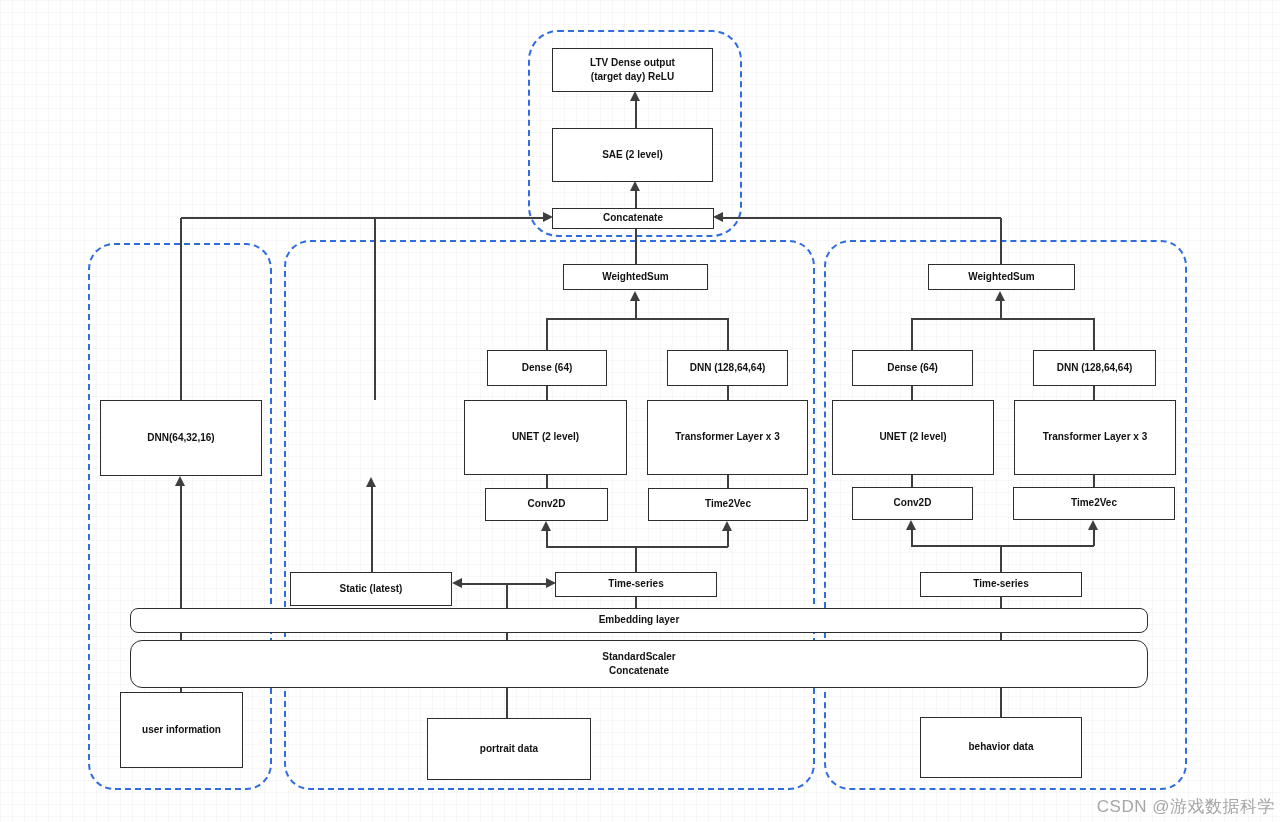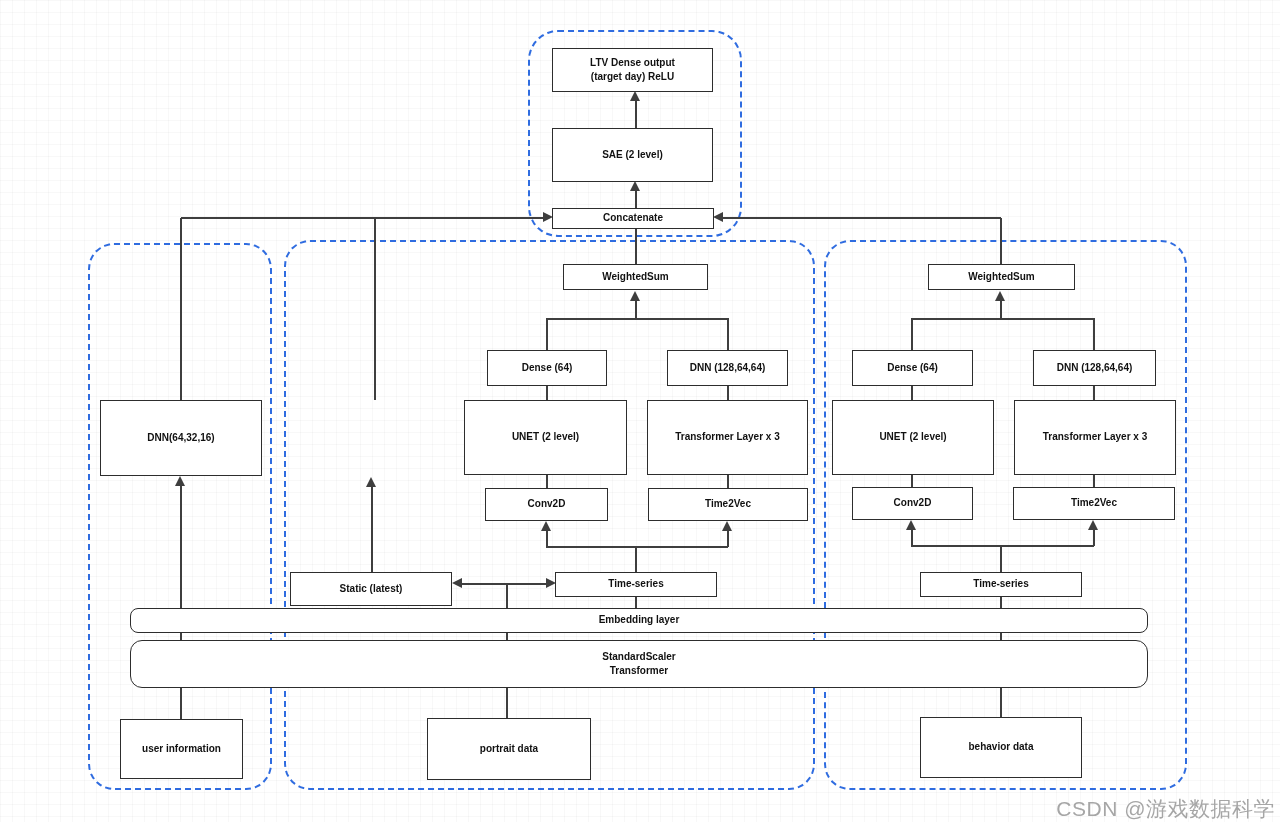--- a/index.html
+++ b/index.html
@@ -26,21 +26,21 @@
     display:flex;align-items:center;justify-content:center;text-align:center;
     font-weight:bold;font-size:10px;line-height:1.45;color:#111;
     white-space:pre-line;box-sizing:border-box;z-index:3;
   }
   .h{position:absolute;background:var(--edge);height:1.6px;z-index:2;}
   .v{position:absolute;background:var(--edge);width:1.6px;z-index:2;}
   .au{position:absolute;width:0;height:0;border-left:5.5px solid transparent;border-right:5.5px solid transparent;border-bottom:10px solid var(--edge);z-index:2;}
   .ar{position:absolute;width:0;height:0;border-top:5.5px solid transparent;border-bottom:5.5px solid transparent;border-left:10px solid var(--edge);z-index:2;}
   .al{position:absolute;width:0;height:0;border-top:5.5px solid transparent;border-bottom:5.5px solid transparent;border-right:10px solid var(--edge);z-index:2;}
   .watermark{
-    position:absolute;top:795px;right:5px;font-size:21px;color:var(--watermark);
+    position:absolute;top:795px;right:5px;font-size:17px;color:var(--watermark);
     z-index:4;font-weight:normal;letter-spacing:0.5px;
   }
 </style>
 </head>
 <body>
 
 <div id="canvas">
 
   <div class="group" style="left:528px;top:30px;width:214px;height:207px;border-radius:30px"></div>
   <div class="group" style="left:88px;top:243px;width:184px;height:547px;border-radius:26px"></div>
@@ -135,20 +135,20 @@
   <div class="node" style="left:832px;top:400px;width:162px;height:75px">UNET (2 level)</div>
   <div class="node" style="left:1014px;top:400px;width:162px;height:75px">Transformer Layer x 3</div>
   <div class="node" style="left:852px;top:487px;width:121px;height:33px">Conv2D</div>
   <div class="node" style="left:1013px;top:487px;width:162px;height:33px">Time2Vec</div>
   <div class="node" style="left:920px;top:572px;width:162px;height:25px">Time-series</div>
 
   <div class="node" style="left:100px;top:400px;width:162px;height:76px">DNN(64,32,16)</div>
 
   <div class="node" style="left:130px;top:608px;width:1018px;height:25px;border-radius:8px">Embedding layer</div>
   <div class="node" style="left:130px;top:640px;width:1018px;height:48px;border-radius:12px">StandardScaler
-Transformer</div>
+Concatenate</div>
 
-  <div class="node" style="left:120px;top:719px;width:123px;height:60px">user information</div>
+  <div class="node" style="left:120px;top:692px;width:123px;height:76px">user information</div>
   <div class="node" style="left:427px;top:718px;width:164px;height:62px">portrait data</div>
   <div class="node" style="left:920px;top:717px;width:162px;height:61px">behavior data</div>
 
   <div class="watermark">CSDN @游戏数据科学</div>
 </div>
 
 </body></html>

